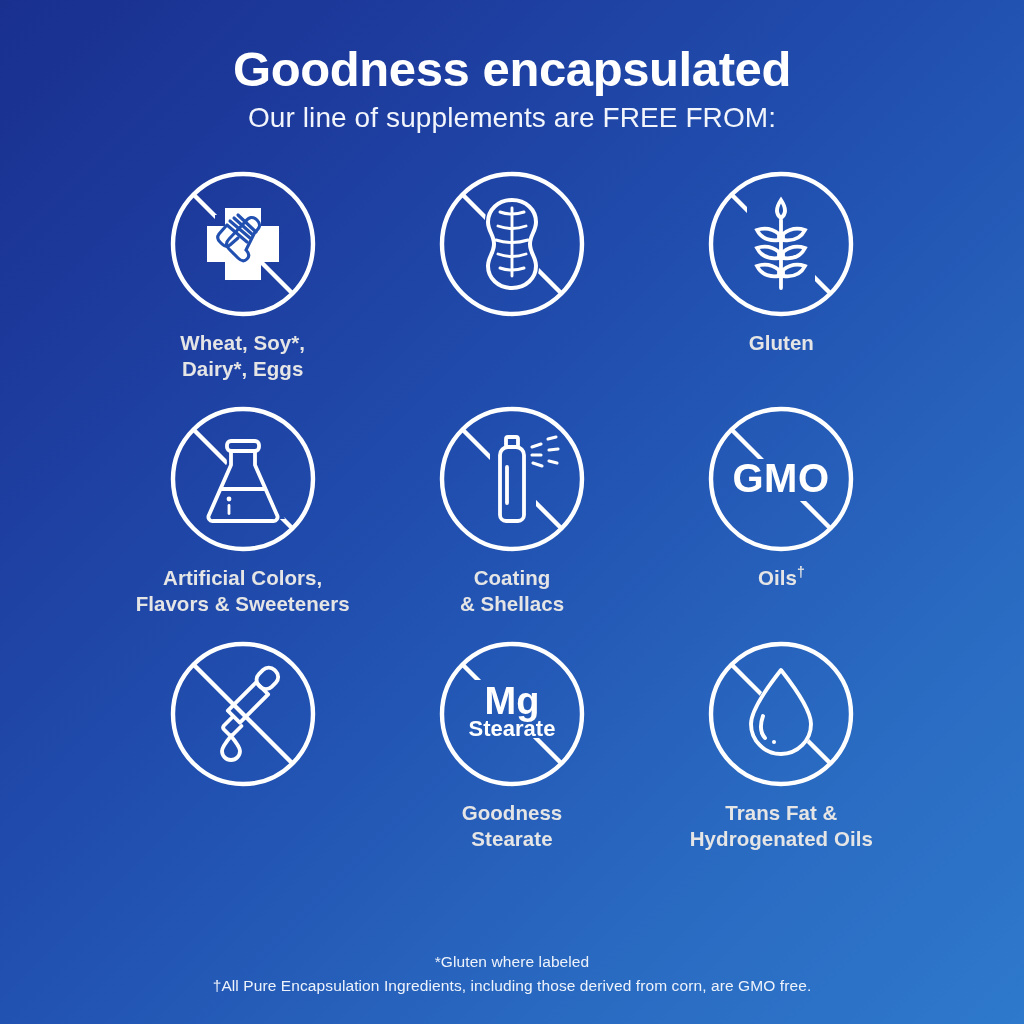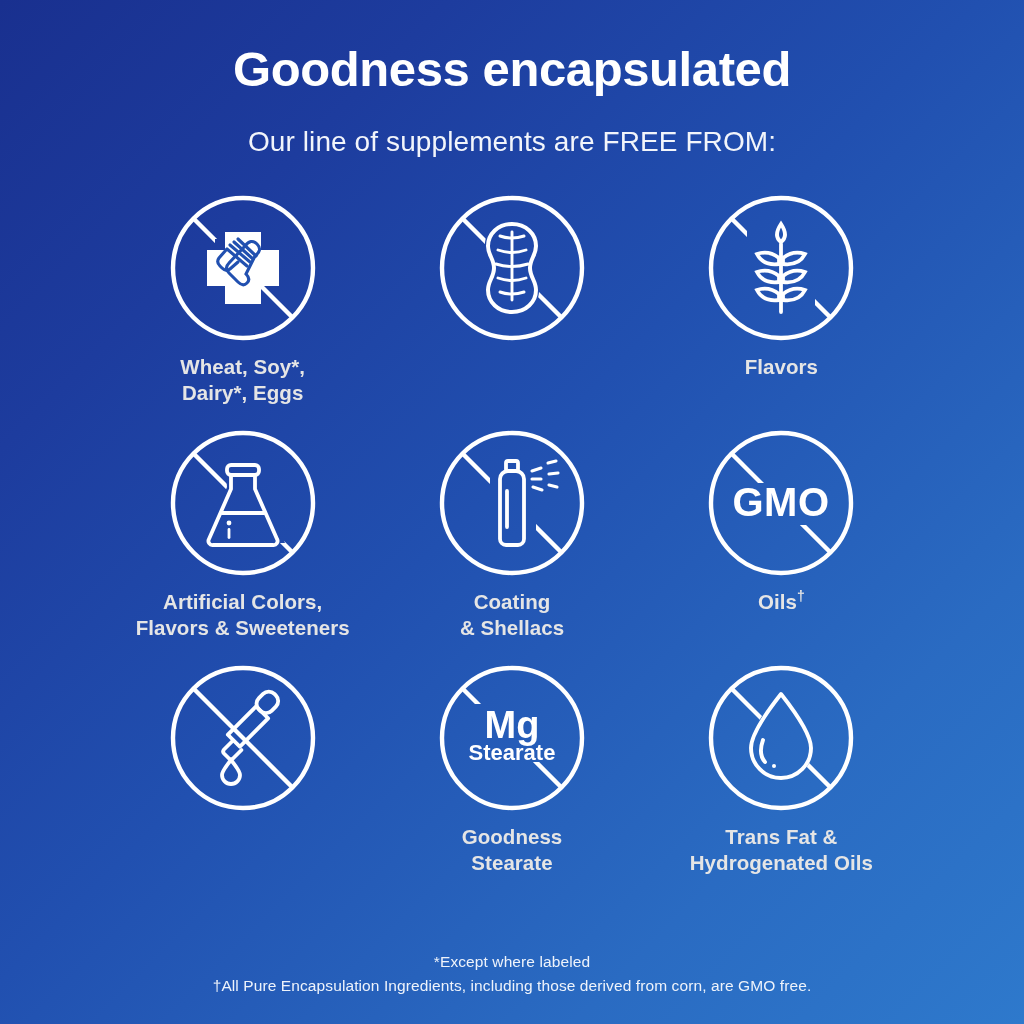--- a/index.html
+++ b/index.html
@@ -18,21 +18,21 @@
   .title {
     font-size:49px;
     font-weight:bold;
     letter-spacing:-0.4px;
     line-height:1.06;
     color:#ffffff;
   }
   .subtitle {
     font-size:28px;
     font-weight:400;
-    margin-top:30px;
+    margin-top:6px;
     color:#f2f5fb;
     letter-spacing:0.1px;
   }
 
   .grid {
     margin-top:34px;
     display:grid;
     grid-template-columns: repeat(3, 1fr);
     grid-template-rows: repeat(3, 235px);
     padding:0 108px;
@@ -164,21 +164,21 @@
             <path d="M76 50 q-8 -6 0 -18 q8 12 0 18z"></path>
             <path d="M74 66 q-10 -8 -22 -4 q6 12 22 10z"></path>
             <path d="M78 66 q10 -8 22 -4 q-6 12 -22 10z"></path>
             <path d="M74 84 q-10 -8 -22 -4 q6 12 22 10z"></path>
             <path d="M78 84 q10 -8 22 -4 q-6 12 -22 10z"></path>
             <path d="M74 102 q-10 -8 -22 -4 q6 12 22 10z"></path>
             <path d="M78 102 q10 -8 22 -4 q-6 12 -22 10z"></path>
           </g>
         </svg>
       </div>
-      <div class="caption">Flavors</div>
+      <div class="caption">Gluten</div>
     </div>
 
     <div class="cell">
       <div class="badge">
         <svg width="152" height="152" viewBox="0 0 152 152">
           <defs>
             <mask id="m4">
               <rect x="0" y="0" width="152" height="152" fill="#fff"></rect>
               <path d="M58 36h38v24l22 56H38l22-56z" fill="#000"></path>
             </mask>
@@ -313,17 +313,17 @@
           </g>
         </svg>
       </div>
       <div class="caption">Trans Fat &amp;
 Hydrogenated Oils</div>
     </div>
 
   </div>
 
   <div class="footnotes">
-    <div class="fn">*Except where labeled</div>
+    <div class="fn">*Gluten where labeled</div>
     <div class="fn">†All Pure Encapsulation Ingredients, including those derived from corn, are GMO free.</div>
   </div>
 
 </div>
 
 </body></html>

